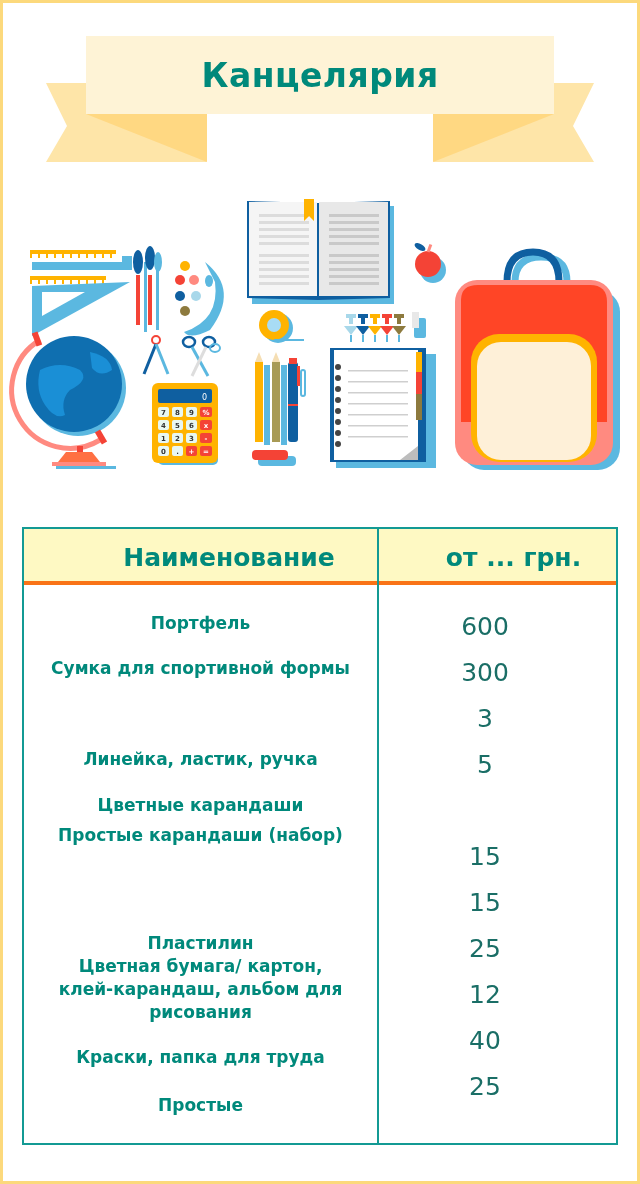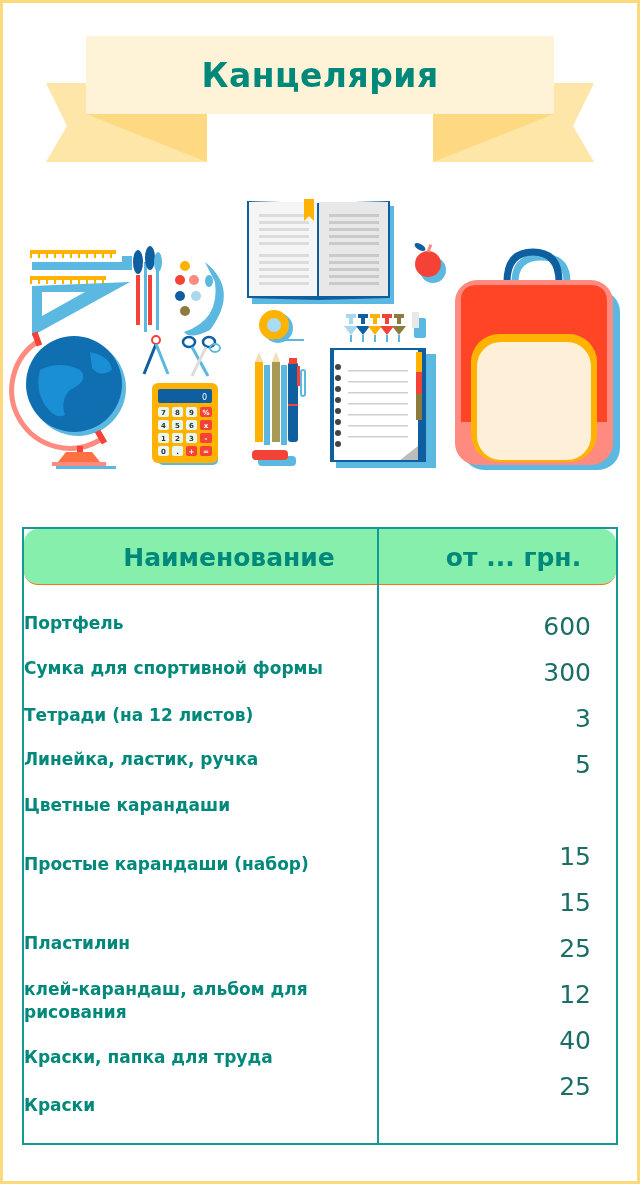--- a/index.html
+++ b/index.html
@@ -13,31 +13,31 @@
     .banner-title { position: absolute; left: 86px; top: 36px; width: 468px; height: 78px;
       display: flex; align-items: center; justify-content: center;
       color: #00897b; font-weight: bold; font-size: 33px; letter-spacing: 0.5px; }
 
     
     .illustration { position: absolute; left: 0; top: 190px; width: 640px; height: 290px; }
 
     
     .price-table { position: absolute; left: 22px; top: 527px; width: 596px; height: 618px;
       border: 2px solid #139a94; }
-    .thead { position: absolute; left: 0; top: 0; width: 592px; height: 56px; background: #86efac;
-      border-bottom: 1px solid #f97316; border-radius: 14px; }
+    .thead { position: absolute; left: 0; top: 0; width: 592px; height: 56px; background: #fef9c3;
+      border-bottom: 4px solid #f97316; }
     .col-divider { position: absolute; left: 353px; top: 0; width: 2px; height: 614px; background: #139a94; }
     .th { position: absolute; top: 0; height: 56px; display: flex; align-items: center; justify-content: center;
       color: #00897b; font-weight: bold; font-size: 25px; }
     .th-name { left: 60px; width: 290px; }
     .th-price { left: 355px; width: 269px; }
 
-    .name-cell { position: absolute; left: 0; width: 353px; 
+    .name-cell { position: absolute; left: 0; width: 353px; text-align: center;
       color: #00897b; font-size: 17px; font-weight: bold; line-height: 22px; }
-    .price-cell { position: absolute; left: 355px; width: 212px; text-align: right;
+    .price-cell { position: absolute; left: 355px; width: 212px; text-align: center;
       color: #1a6e66; font-size: 25px; line-height: 30px; }
   </style>
 </head>
 <body>
 
 <div class="frame"></div>
 
 <div class="banner">
   <svg width="640" height="180" viewBox="0 0 640 180">
 
@@ -326,29 +326,29 @@
 
 <div class="price-table">
   <div class="thead">
     <div class="th th-name">Наименование</div>
     <div class="th th-price">от ... грн.</div>
   </div>
   <div class="col-divider"></div>
 
   <div class="name-cell" style="top:83px">Портфель</div>
   <div class="name-cell" style="top:128px">Сумка для спортивной формы</div>
-  <div class="name-cell" style="top:175px">Тетради  (на 12 листов)</div>
   <div class="name-cell" style="top:265px">Цветные карандаши</div>
   <div class="name-cell" style="top:219px">Линейка, ластик, ручка</div>
-  <div class="name-cell" style="top:324px">Простые карандаши (набор)</div>
+  <div class="name-cell" style="top:295px">Простые карандаши (набор)</div>
   <div class="name-cell" style="top:403px">Пластилин</div>
+  <div class="name-cell" style="top:426px">Цветная бумага/ картон,</div>
   <div class="name-cell" style="top:449px">клей-карандаш, альбом для</div>
   <div class="name-cell" style="top:517px">Краски, папка для труда</div>
   <div class="name-cell" style="top:472px">рисования</div>
-  <div class="name-cell" style="top:565px">Краски</div>
+  <div class="name-cell" style="top:565px">Простые</div>
 
   <div class="price-cell" style="top:83px">600</div>
   <div class="price-cell" style="top:129px">300</div>
   <div class="price-cell" style="top:175px">3</div>
   <div class="price-cell" style="top:221px">5</div>
   <div class="price-cell" style="top:313px">15</div>
   <div class="price-cell" style="top:359px">15</div>
   <div class="price-cell" style="top:405px">25</div>
   <div class="price-cell" style="top:451px">12</div>
   <div class="price-cell" style="top:497px">40</div>

